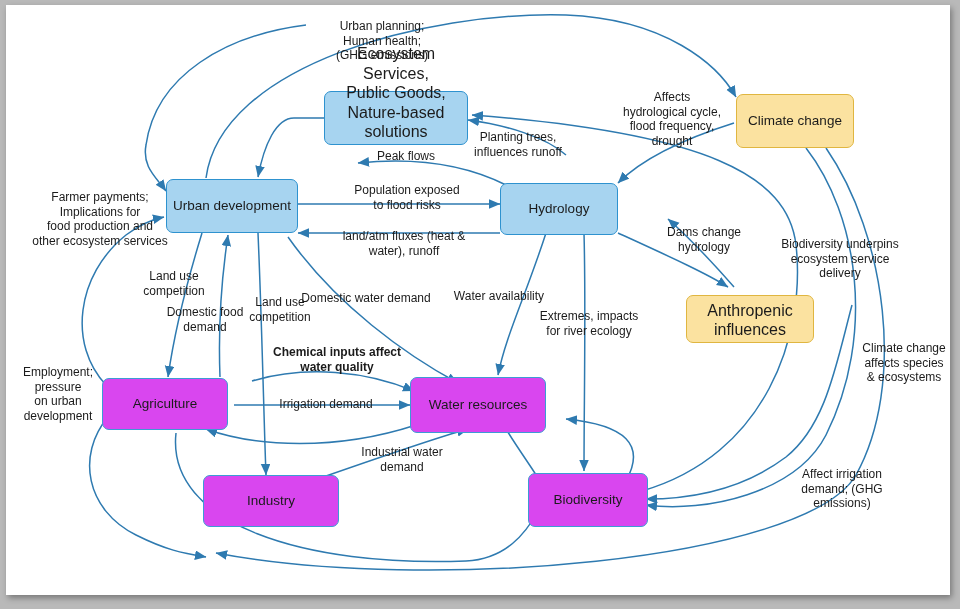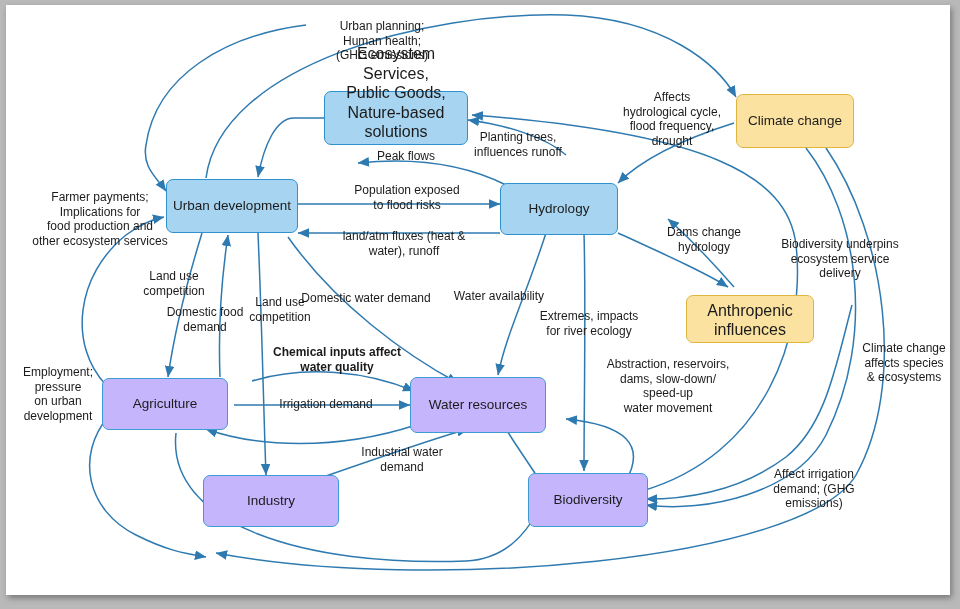--- a/index.html
+++ b/index.html
@@ -41,21 +41,21 @@
     display: flex;
     align-items: center;
     justify-content: center;
     text-align: center;
     font-size: 13.5px;
     color: #1b1b1b;
     line-height: 1.22;
     padding: 2px 6px;
   }
   .node.blue {
-    background: #c4b5fd;
+    background: #d946ef;
     border: 1.4px solid #3d9bd4;
   }
   .node.blue-dark {
     background: #a7d4f0;
     border: 1.6px solid #2e92cf;
   }
   .node.yellow {
     background: #fbe2a0;
     border: 1.4px solid #e0b640;
   }
@@ -230,34 +230,30 @@
     <div class="lbl" style="left:524px; top:304px; width:118px;">Extremes, impacts
 for river ecology</div>
 
     <div class="lbl" style="left:844px; top:336px; width:108px;">Climate change
 affects species
 &amp; ecosystems</div>
 
     <div class="lbl" style="left:264px; top:340px; width:134px;font-weight:bold;">Chemical inputs affect
 water quality</div>
 
-    <div class="lbl" style="left:592px; top:352px; width:140px;">Abstraction, reservoirs,
-dams, slow-down/
-speed-up
-water movement</div>
 
     <div class="lbl" style="left:10px; top:360px; width:84px;">Employment;
 pressure
 on urban
 development</div>
 
     <div class="lbl" style="left:264px; top:392px; width:112px;">Irrigation demand</div>
 
     <div class="lbl" style="left:344px; top:440px; width:104px;">Industrial water
 demand</div>
 
-    <div class="lbl" style="left:752px; top:462px; width:112px;">Affect irrigation
+    <div class="lbl" style="left:780px; top:462px; width:112px;">Affect irrigation
 demand; (GHG
 emissions)</div>
 
 
   </div>
 </div>
 
 </body></html>

